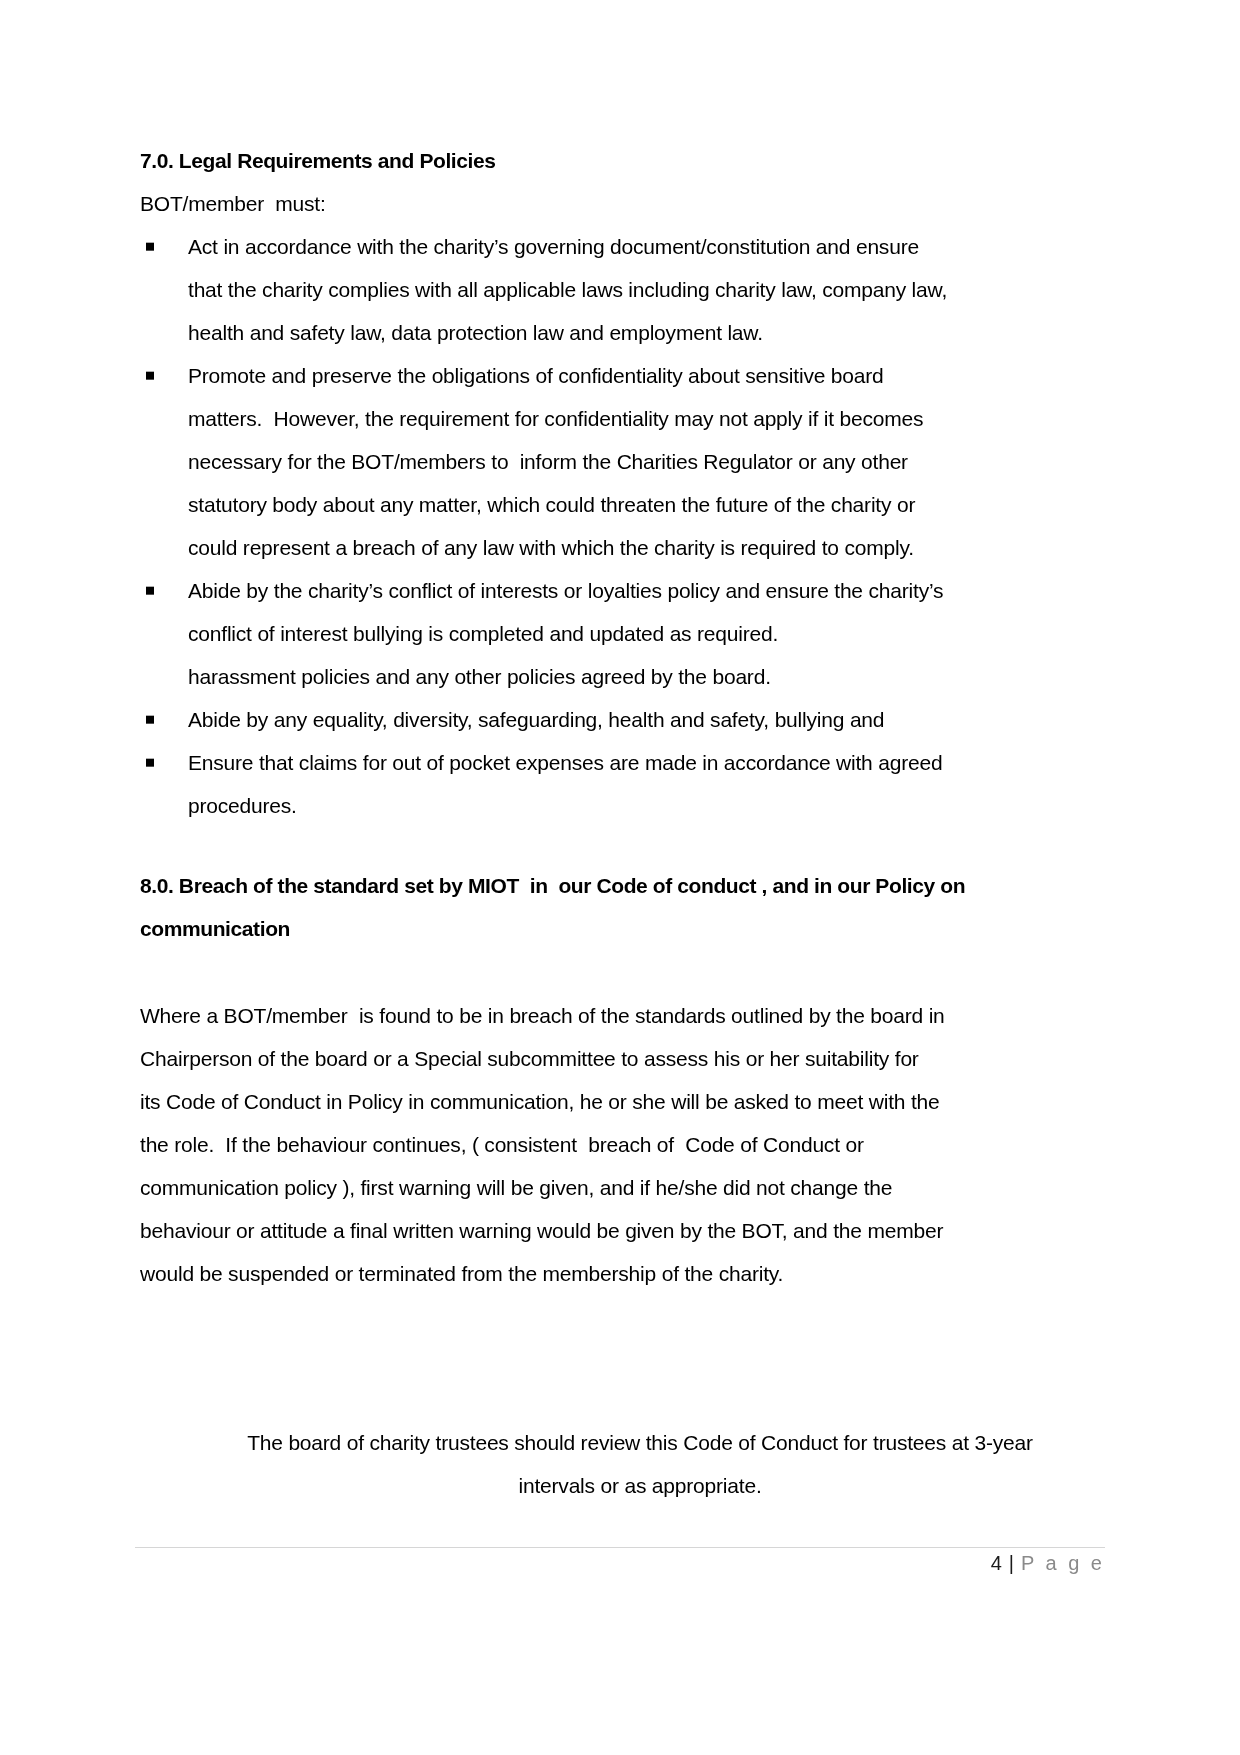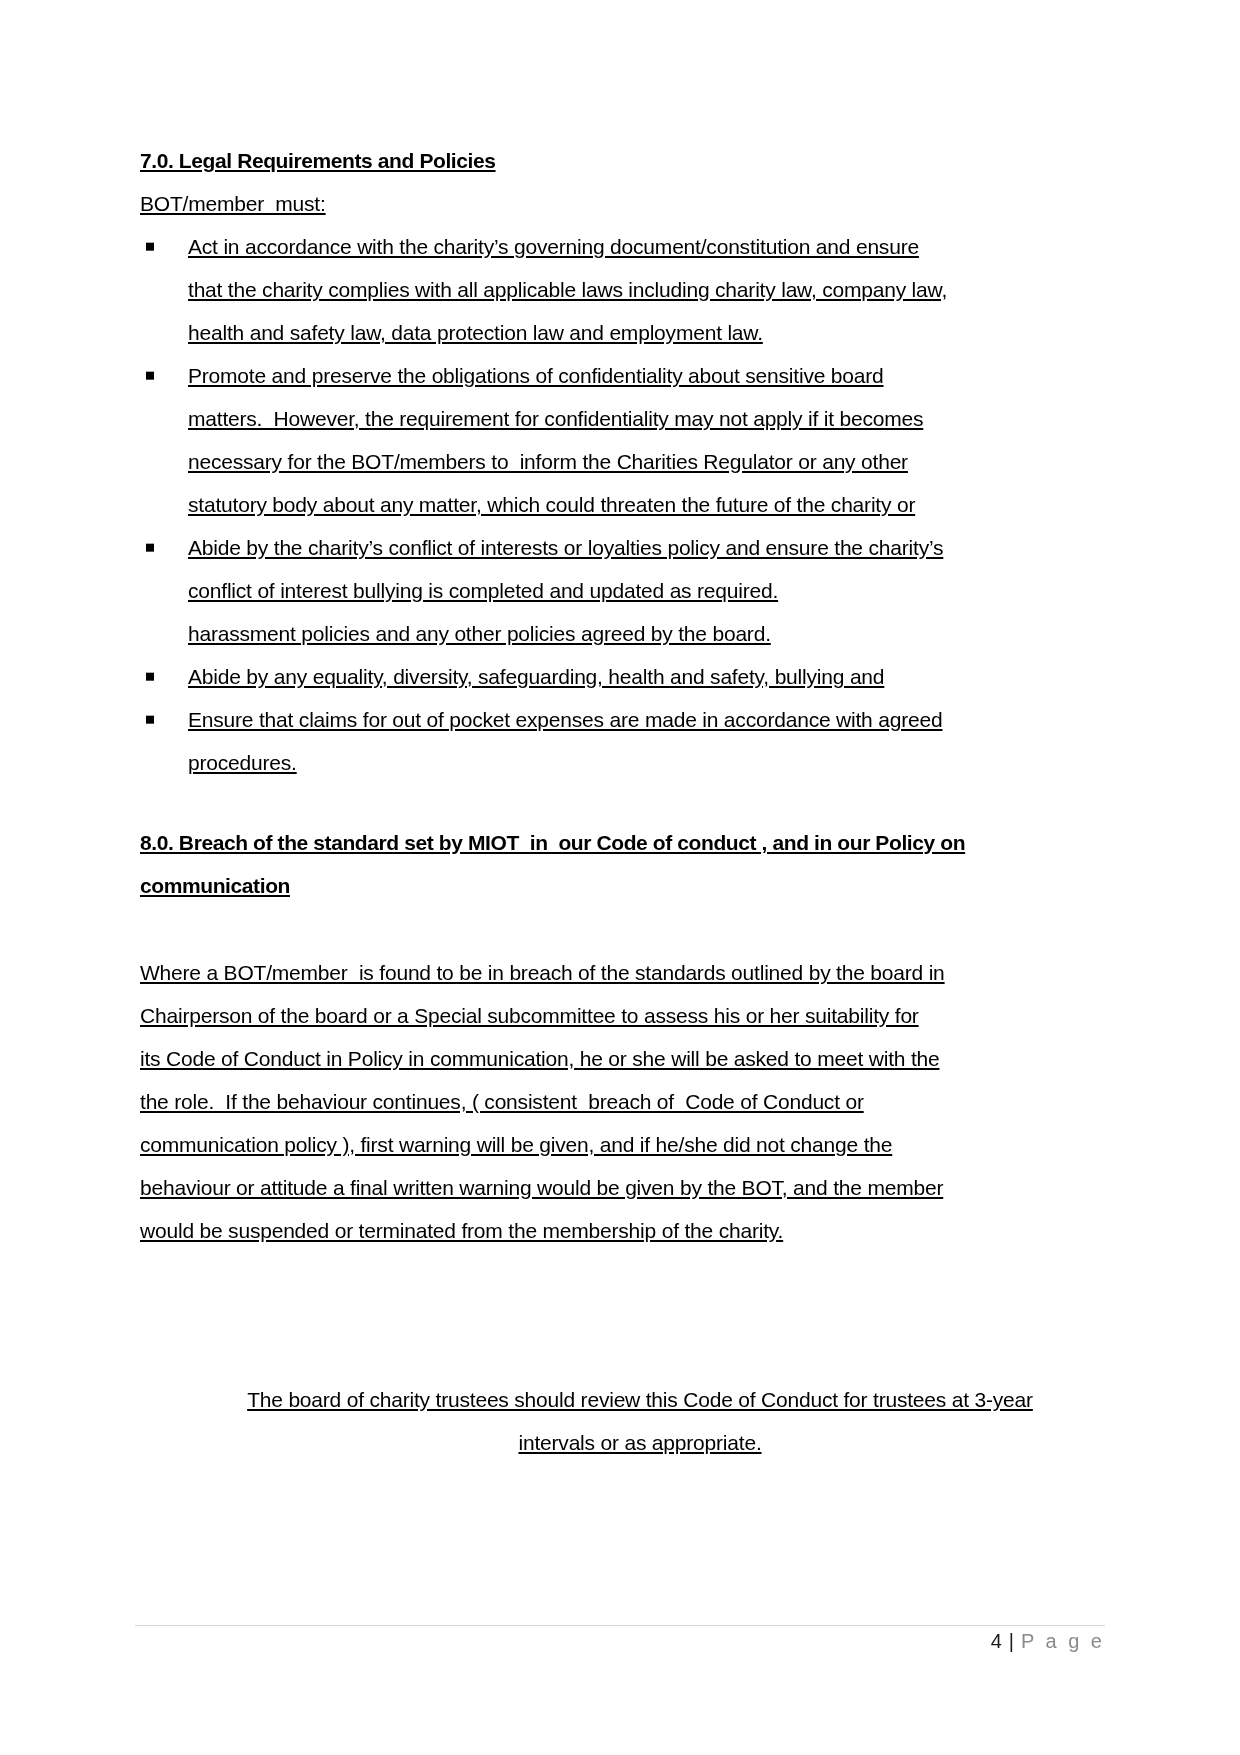--- a/index.html
+++ b/index.html
@@ -19,21 +19,20 @@
   .content {
     padding: 139px 100px 0 140px;
   }
   .line {
     height: 43px;
     line-height: 43px;
     font-size: 21px;
     letter-spacing: -0.2px;
     white-space: pre;
     position: relative;
-    text-decoration: underline;
   }
   .line.h {
     font-weight: bold;
     letter-spacing: -0.4px;
   }
   .bullet-first, .bullet-cont {
     padding-left: 48px;
   }
   .marker {
     position: absolute;
@@ -45,21 +44,21 @@
     background: #000000;
     display: block;
   }
   .sec-8 { margin-top: 37px; }
   .para-1 { margin-top: 44px; }
   .para-2 { margin-top: 126px; text-align: center; }
   .footer {
     position: absolute;
     left: 135px;
     right: 135px;
-    top: 1625px;
+    top: 1547px;
   }
   .footer-rule {
     border-top: 1px solid #d6d6d6;
     height: 0;
   }
   .footer-text {
     text-align: right;
     font-size: 20px;
     line-height: 30px;
     white-space: pre;
@@ -86,20 +85,21 @@
     <div class="bullets">
 
       <div class="line bullet-first"><span class="marker"></span><span>Act in accordance with the charity’s governing document/constitution and ensure</span></div>
       <div class="line bullet-cont">that the charity complies with all applicable laws including charity law, company law,</div>
       <div class="line bullet-cont">health and safety law, data protection law and employment law.</div>
 
       <div class="line bullet-first"><span class="marker"></span><span>Promote and preserve the obligations of confidentiality about sensitive board</span></div>
       <div class="line bullet-cont">matters.  However, the requirement for confidentiality may not apply if it becomes</div>
       <div class="line bullet-cont">necessary for the BOT/members to  inform the Charities Regulator or any other</div>
       <div class="line bullet-cont">statutory body about any matter, which could threaten the future of the charity or</div>
+      <div class="line bullet-cont">could represent a breach of any law with which the charity is required to comply.</div>
 
       <div class="line bullet-first"><span class="marker"></span><span>Abide by the charity’s conflict of interests or loyalties policy and ensure the charity’s</span></div>
       <div class="line bullet-cont">conflict of interest bullying is completed and updated as required.</div>
 
       <div class="line bullet-cont">harassment policies and any other policies agreed by the board.</div>
       <div class="line bullet-first"><span class="marker"></span><span>Abide by any equality, diversity, safeguarding, health and safety, bullying and</span></div>
 
       <div class="line bullet-first"><span class="marker"></span><span>Ensure that claims for out of pocket expenses are made in accordance with agreed</span></div>
       <div class="line bullet-cont">procedures.</div>
 

